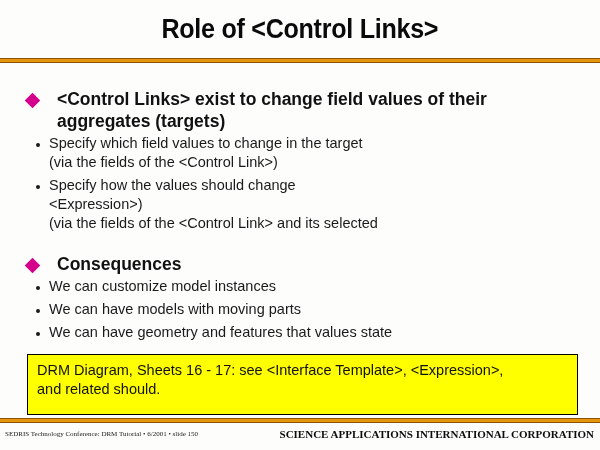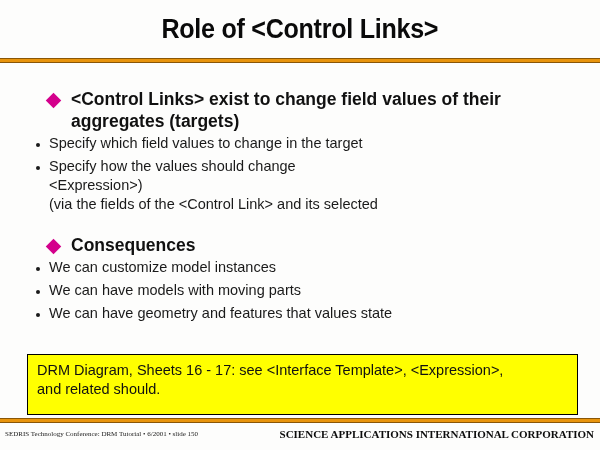--- a/index.html
+++ b/index.html
@@ -60,22 +60,23 @@
   .body-area {
     position: absolute;
     left: 0;
     top: 88px;
     width: 600px;
   }
 
   .l1-item {
     display: flex;
     align-items: flex-start;
-    padding-left: 48px;
+    padding-left: 27px;
     margin-bottom: 2px;
+    gap: 7px;
   }
   .diamond {
     flex: 0 0 auto;
     width: 11px;
     height: 11px;
     background: #D4008C;
     transform: rotate(45deg);
     margin-top: 7px;
     margin-right: 12px;
   }
@@ -175,20 +176,21 @@
     <div class="l1-item">
       <span class="diamond"></span>
       <span class="l1-text">&lt;Control Links&gt; exist to change field values of their aggregates (targets)</span>
     </div>
 
     <ul class="l2-list">
       <li class="l2-item">
         <span class="dot"></span>
         <span class="l2-text">
           <span>Specify which field values to change in the target</span>
+          <span class="cont">(via the fields of the &lt;Control Link&gt;)</span>
         </span>
       </li>
       <li class="l2-item">
         <span class="dot"></span>
         <span class="l2-text">
           <span>Specify how the values should change</span>
           <span class="cont">&lt;Expression&gt;)</span>
           <span class="cont">(via the fields of the &lt;Control Link&gt; and its selected</span>
         </span>
       </li>

